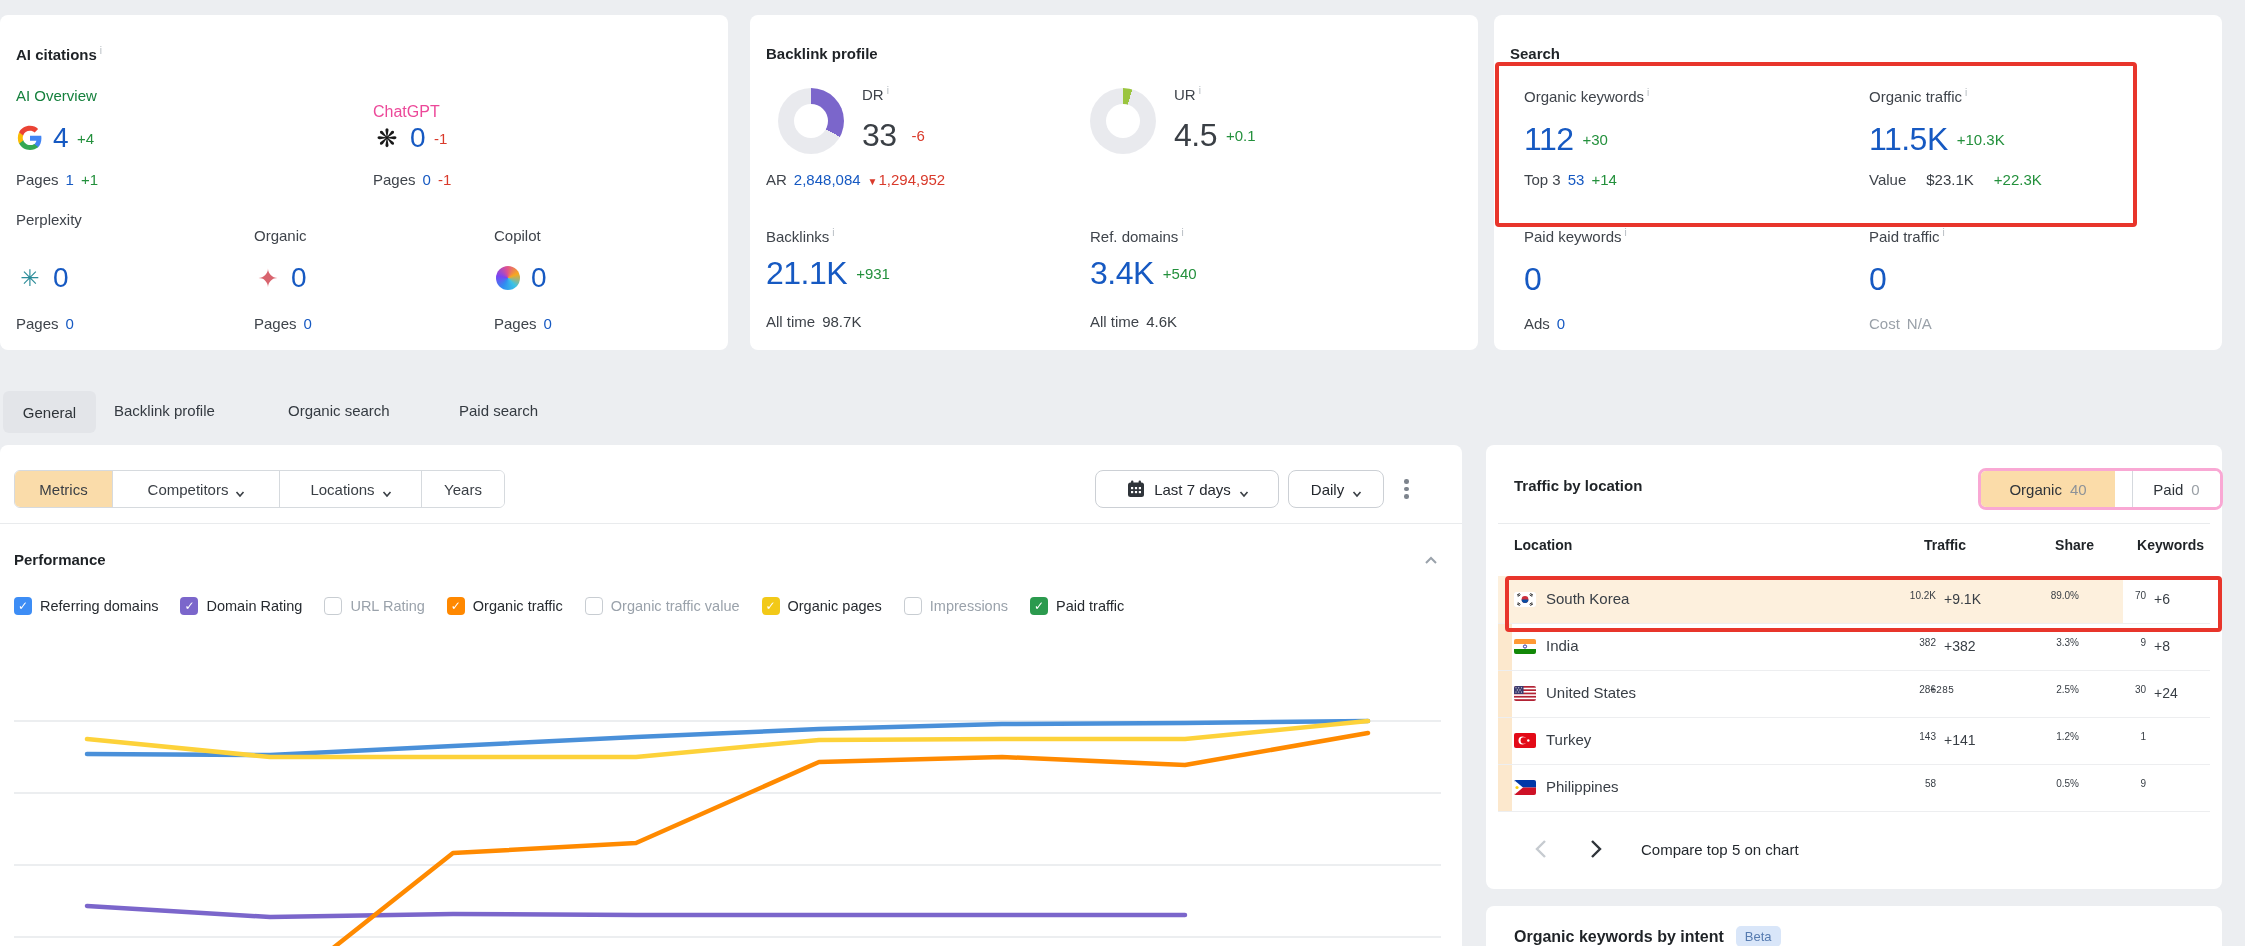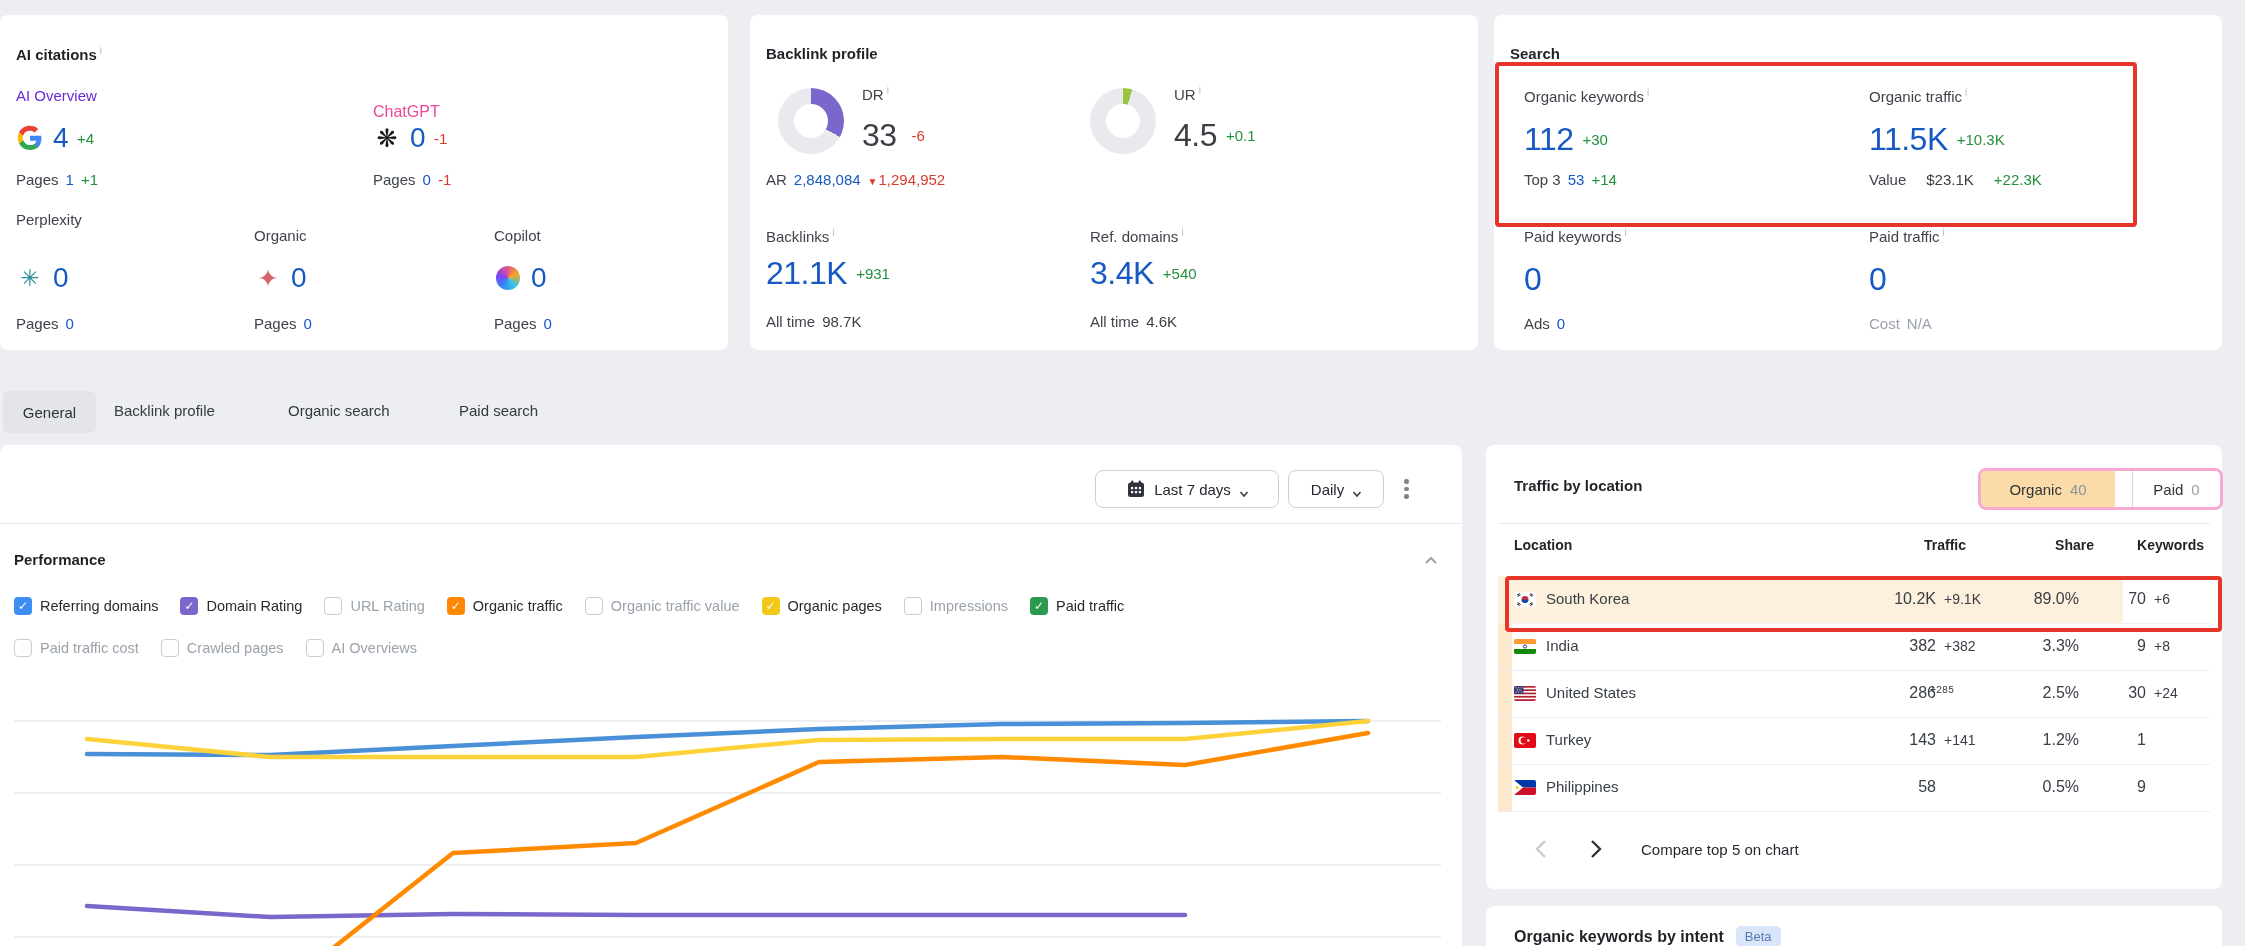--- a/index.html
+++ b/index.html
@@ -39,36 +39,36 @@
   .cb .box.on{border:none;}
   .cb .tick{color:#fff;font-size:12px;font-weight:700;line-height:1;}
   .cb-label{font-size:14.5px;color:#272b30;}
   .cb.off .cb-label{color:#9aa2ab;}
   
   .th{position:absolute;font-size:14px;font-weight:700;color:#1f2327;}
   .loc-row{position:absolute;left:0;width:736px;height:47px;}
   .loc-sep{position:absolute;left:12px;width:712px;height:1px;background:#edeef0;}
   .loc-name{position:absolute;left:60px;top:14px;font-size:15px;color:#383e45;}
   .flag{position:absolute;left:28px;top:16px;width:22px;height:15px;border-radius:2px;overflow:hidden;box-shadow:0 0 0 1px rgba(0,0,0,.08) inset;}
-  .cell{position:absolute;top:14px;font-size:16px;color:#383e45;}
+  .cell{position:absolute;top:14px;font-size:10px;color:#383e45;}
   .pag-chev{position:absolute;width:24px;height:24px;cursor:pointer;}
   .ann{position:absolute;border:4px solid #e8352b;border-radius:4px;z-index:9;pointer-events:none;}
   .badge{display:inline-block;background:#d9e6f9;color:#567bb0;font-size:13px;padding:3px 9px;border-radius:5px;}
   .kebab{position:absolute;display:flex;flex-direction:column;gap:3px;cursor:pointer;padding:4px;}
   .kebab i{width:4.5px;height:4.5px;border-radius:50%;background:#7d848d;}
   .ai-ic{display:inline-flex;align-items:center;justify-content:center;width:28px;}
 </style>
 </head>
 <body>
 
 <div class="card" style="left:0;top:15px;width:728px;height:335px;">
   <div class="card-title" style="left:16px;top:30px;"><span>AI citations</span><sup class="info">i</sup></div>
   <div id="ai-items">
       <div style="position: absolute; left: 16px; top: 0px;">
-        <div style="position: absolute; left: 0px; top: 72px; font-size: 15px; color: #6d28d9; white-space: nowrap;">AI Overview</div>
+        <div style="position: absolute; left: 0px; top: 72px; font-size: 15px; color: #15803d; white-space: nowrap;">AI Overview</div>
         <div style="position: absolute; left: 0px; top: 106px; display: flex; align-items: center; gap: 9px; height: 34px;">
           <span class="ai-ic">
             <svg width="26" height="26" viewBox="0 0 48 48">
               <path fill="#4285F4" d="M45.1 24.5c0-1.6-.1-3.1-.4-4.5H24v9.1h11.8c-.5 2.8-2.1 5.2-4.5 6.8v5.6h7.3c4.3-3.9 6.5-9.8 6.5-17z"></path>
               <path fill="#34A853" d="M24 46c6.1 0 11.2-2 15-5.5l-7.3-5.6c-2 1.4-4.6 2.2-7.7 2.2-5.9 0-10.9-4-12.7-9.3H3.8v5.8C7.5 41.1 15.1 46 24 46z"></path>
               <path fill="#FBBC05" d="M11.3 27.8c-.5-1.4-.7-2.9-.7-4.3s.3-3 .7-4.3v-5.8H3.8C2.3 16.6 1.5 20.2 1.5 24s.8 7.4 2.3 10.7l7.5-5.9z"></path>
               <path fill="#EA4335" d="M24 10.4c3.3 0 6.3 1.1 8.6 3.4l6.4-6.4C35.2 3.6 30.1 1.5 24 1.5 15.1 1.5 7.5 6.4 3.8 13.4l7.5 5.8c1.8-5.3 6.8-8.8 12.7-8.8z"></path>
             </svg>
           </span>
           <span class="big-sm blue">4</span>
@@ -229,20 +229,40 @@
 </div>
 
 <div id="tabs">
     <div class="tab-bg">General</div>
     <div class="tab" style="left: 114px;">Backlink profile</div>
     <div class="tab" style="left: 288px;">Organic search</div>
     <div class="tab" style="left: 459px;">Paid search</div>
   </div>
 
 <div class="card" style="left:0;top:445px;width:1462px;height:560px;">
+  <div class="seg-group" style="left:14px;top:25px;" id="seg-group">
+      <div class="seg sel" style="width: 97px;">
+        <span>Metrics</span>
+      </div>
+      <div class="seg" style="width: 166px;">
+        <span>Competitors</span>
+        <span class="caret"><svg width="10" height="10" viewBox="0 0 10 10">
+            <path d="M1.5 3l3.5 4 3.5-4" fill="none" stroke="#3a3f45" stroke-width="1.6"></path>
+          </svg></span>
+      </div>
+      <div class="seg" style="width: 141px;">
+        <span>Locations</span>
+        <span class="caret"><svg width="10" height="10" viewBox="0 0 10 10">
+            <path d="M1.5 3l3.5 4 3.5-4" fill="none" stroke="#3a3f45" stroke-width="1.6"></path>
+          </svg></span>
+      </div>
+      <div class="seg" style="width: 82px;">
+        <span>Years</span>
+      </div>
+    </div>
 
   <div class="btn" style="left:1095px;top:25px;width:182px;">
     <span class="ai-ic" style="width:20px;">
       <svg width="18" height="18" viewBox="0 0 18 18">
           <rect x="1" y="2.5" width="16" height="14.5" rx="2.5" fill="#2f343a"></rect>
           <rect x="4" y="0.5" width="2.4" height="4" rx="1.2" fill="#2f343a"></rect>
           <rect x="11.6" y="0.5" width="2.4" height="4" rx="1.2" fill="#2f343a"></rect>
           <g fill="#fff">
             <rect x="4" y="7" width="2.2" height="2.2"></rect>
             <rect x="7.9" y="7" width="2.2" height="2.2"></rect>
@@ -314,34 +334,20 @@
       </label>
       <label class="cb off">
         <span class="box"></span>
         <span class="cb-label">Impressions</span>
       </label>
       <label class="cb on">
         <span class="box on" style="background: rgb(43, 154, 78);">
           <span class="tick">✓</span>
         </span>
         <span class="cb-label">Paid traffic</span>
-      </label>
-    </div>
-  <div class="cb-row" id="cb-row-1" style="left:14px;top:192px;height:22px;">
-      <label class="cb off">
-        <span class="box"></span>
-        <span class="cb-label">Paid traffic cost</span>
-      </label>
-      <label class="cb off">
-        <span class="box"></span>
-        <span class="cb-label">Crawled pages</span>
-      </label>
-      <label class="cb off">
-        <span class="box"></span>
-        <span class="cb-label">AI Overviews</span>
       </label>
     </div>
 
   <svg id="perf-chart" style="position:absolute;left:0;top:230px;" width="1462" height="330" viewBox="0 0 1462 330">
       <line x1="14" x2="1441" y1="46" y2="46" stroke="#eceef0" stroke-width="2"></line>
       <line x1="14" x2="1441" y1="118" y2="118" stroke="#eceef0" stroke-width="2"></line>
       <line x1="14" x2="1441" y1="190" y2="190" stroke="#eceef0" stroke-width="2"></line>
       <line x1="14" x2="1441" y1="262" y2="262" stroke="#eceef0" stroke-width="2"></line>
       <polyline points="87,79 270,80 453,71 636,62 819,54 1002,49 1185,48 1368,46" fill="none" stroke="#4a90d9" stroke-width="4.5" stroke-linejoin="round" stroke-linecap="round"></polyline>
       <polyline points="87,231 270,242 453,239 636,240 819,240 1002,240 1185,240" fill="none" stroke="#7b66cb" stroke-width="4.5" stroke-linejoin="round" stroke-linecap="round"></polyline>

